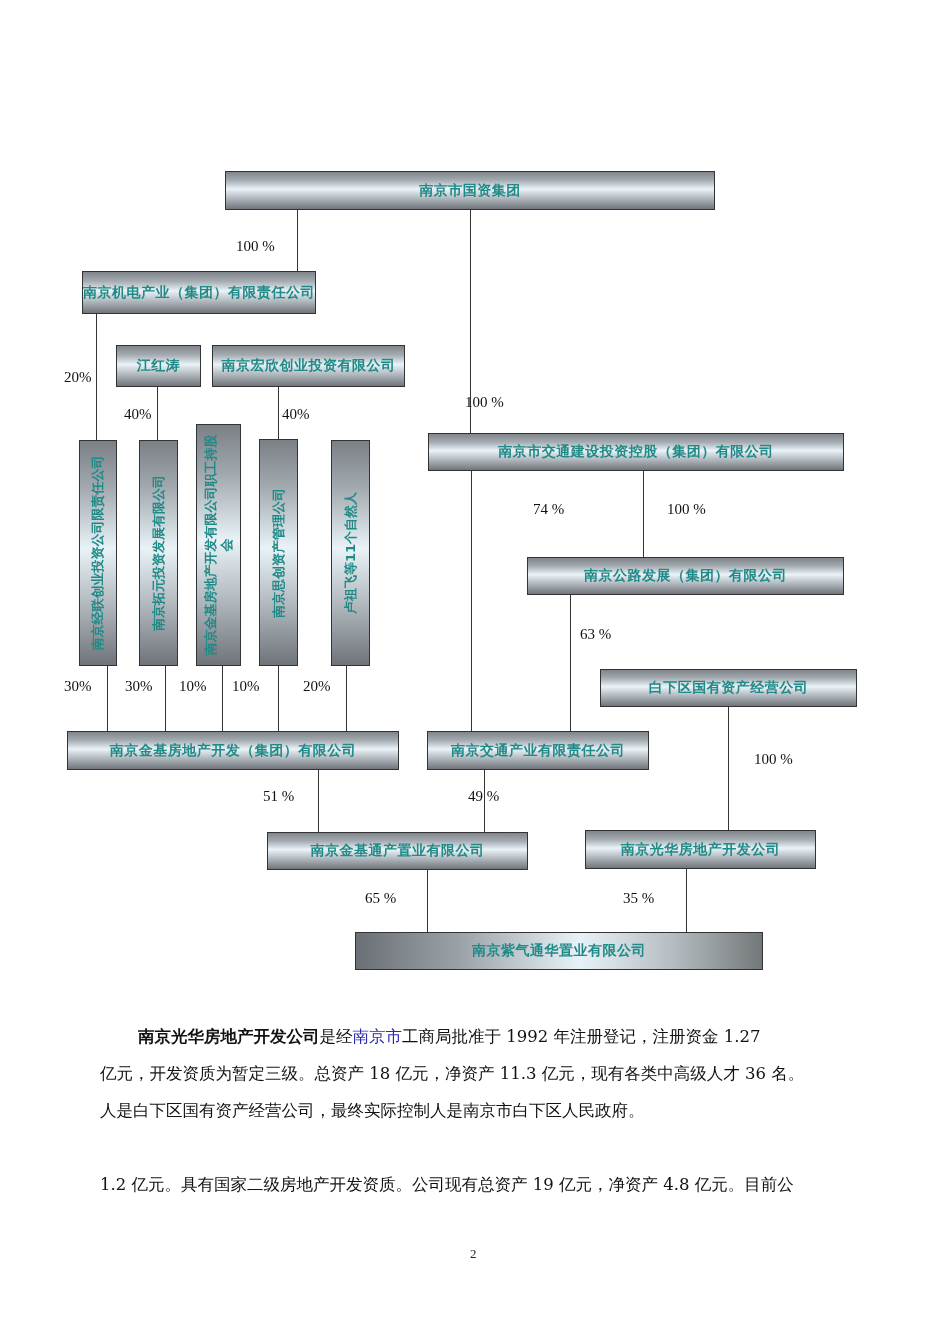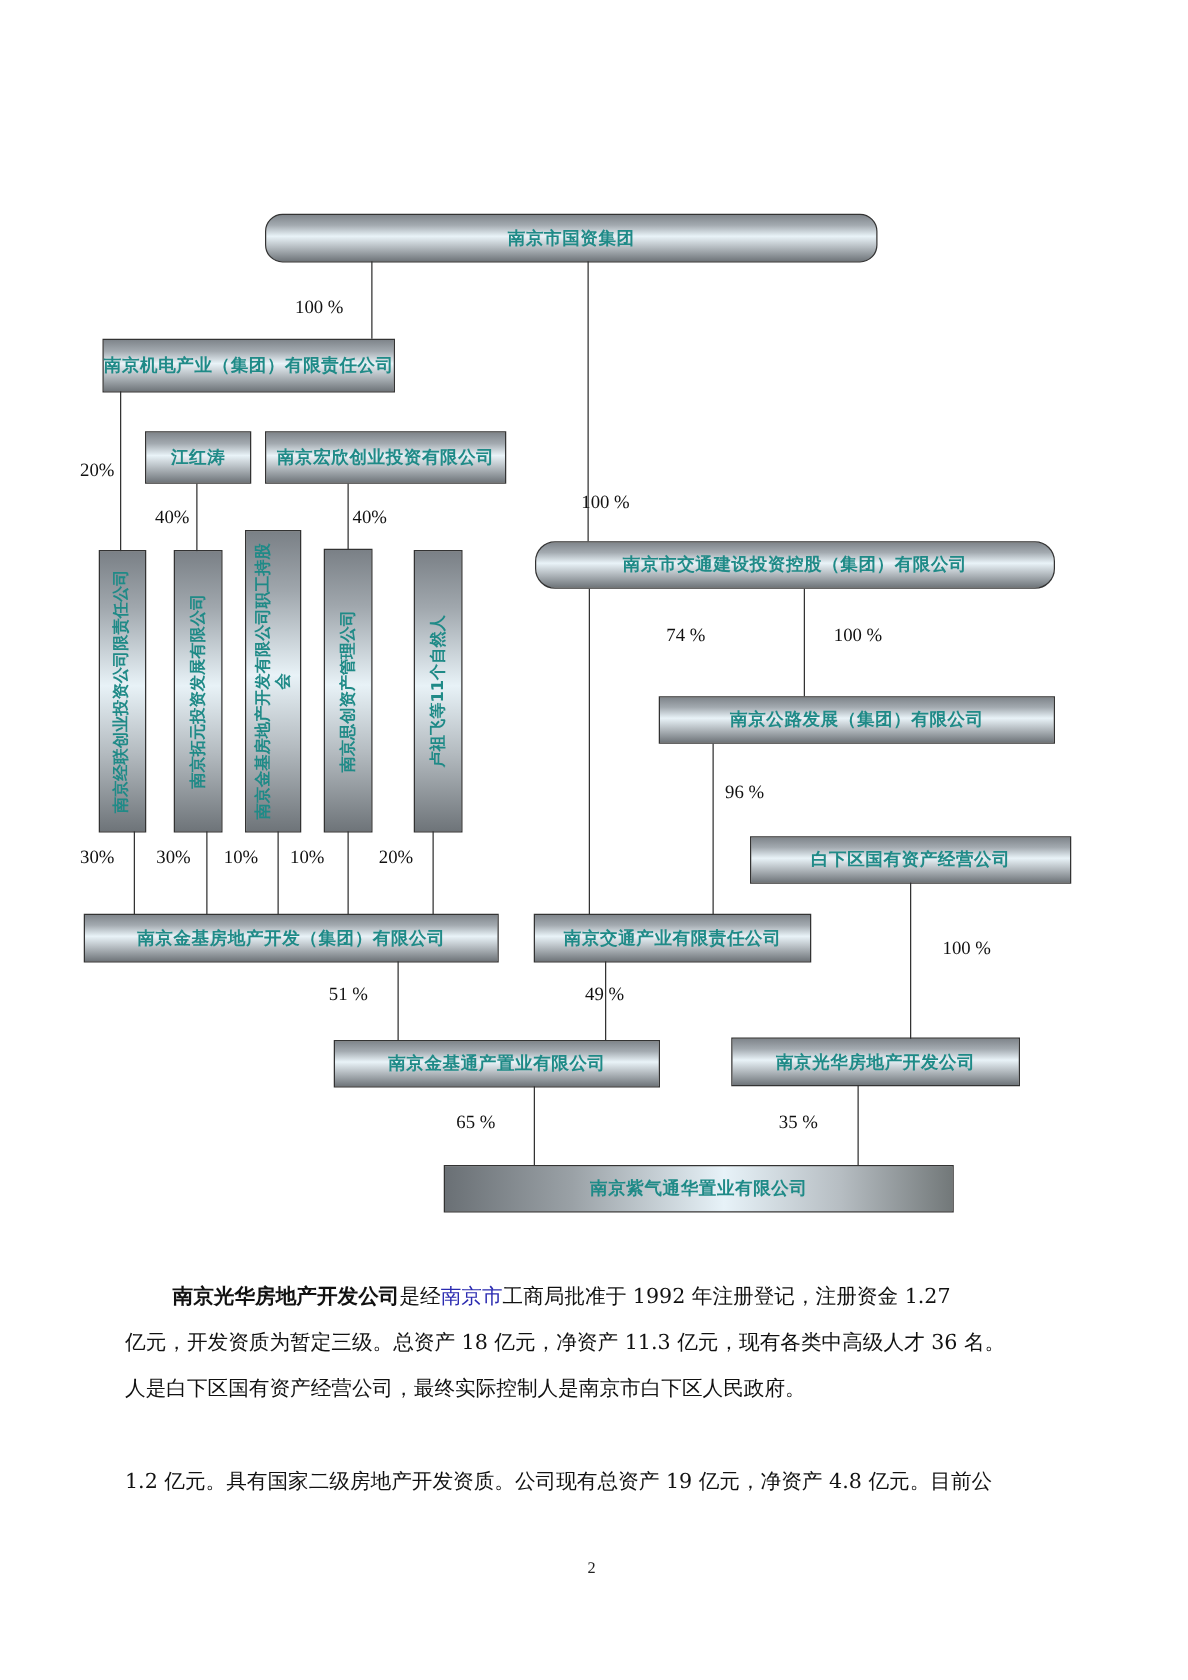--- a/index.html
+++ b/index.html
@@ -56,21 +56,21 @@
     <div class="line v" style="left:222px;top:665px;height:68px;"></div>
     <div class="line v" style="left:278px;top:665px;height:68px;"></div>
     <div class="line v" style="left:346px;top:665px;height:68px;"></div>
 
     <div class="line v" style="left:728px;top:706px;height:126px;"></div>
     <div class="line v" style="left:318px;top:769px;height:63px;"></div>
     <div class="line v" style="left:484px;top:769px;height:63px;"></div>
     <div class="line v" style="left:427px;top:869px;height:63px;"></div>
     <div class="line v" style="left:686px;top:868px;height:64px;"></div>
 
-    <div class="box" style="left:212px;top:171px;width:490px;height:39px;border-radius:14px;">
+    <div class="box" style="left:225px;top:171px;width:490px;height:39px;">
         <span>南京市国资集团</span>
       </div>
 
     <div class="box" style="left:82px;top:271px;width:234px;height:43px;">
         <span>南京机电产业（集团）有限责任公司</span>
       </div>
 
     <div class="box" style="left:116px;top:345px;width:85px;height:42px;">
         <span>江红涛</span>
       </div>
@@ -87,21 +87,21 @@
     <div class="vbox" style="left:196px;top:424px;width:45px;height:242px;">
         <div class="vtext wrap">南京金基房地产开发有限公司职工持股会</div>
       </div>
     <div class="vbox" style="left:259px;top:439px;width:39px;height:227px;">
         <div class="vtext">南京思创资产管理公司</div>
       </div>
     <div class="vbox" style="left:331px;top:440px;width:39px;height:226px;">
         <div class="vtext">卢祖飞等11个自然人</div>
       </div>
 
-    <div class="box" style="left:428px;top:433px;width:416px;height:38px;border-radius:16px;">
+    <div class="box" style="left:428px;top:433px;width:416px;height:38px;">
         <span>南京市交通建设投资控股（集团）有限公司</span>
       </div>
     <div class="box" style="left:527px;top:557px;width:317px;height:38px;">
         <span>南京公路发展（集团）有限公司</span>
       </div>
     <div class="box" style="left:600px;top:669px;width:257px;height:38px;">
         <span>白下区国有资产经营公司</span>
       </div>
 
     <div class="box" style="left:67px;top:731px;width:332px;height:39px;">
@@ -122,21 +122,21 @@
         <span>南京紫气通华置业有限公司</span>
       </div>
 
     <div class="pct" style="left:236px;top:238px;">100 %</div>
     <div class="pct" style="left:64px;top:369px;">20%</div>
     <div class="pct" style="left:124px;top:406px;">40%</div>
     <div class="pct" style="left:282px;top:406px;">40%</div>
     <div class="pct" style="left:465px;top:394px;">100 %</div>
     <div class="pct" style="left:495px;top:501px;margin-left:38px;">74 %</div>
     <div class="pct" style="left:667px;top:501px;">100 %</div>
-    <div class="pct" style="left:580px;top:626px;">96 %</div>
+    <div class="pct" style="left:580px;top:626px;">63 %</div>
 
     <div class="pct" style="left:64px;top:678px;">30%</div>
     <div class="pct" style="left:125px;top:678px;">30%</div>
     <div class="pct" style="left:179px;top:678px;">10%</div>
     <div class="pct" style="left:232px;top:678px;">10%</div>
     <div class="pct" style="left:303px;top:678px;">20%</div>
 
     <div class="pct" style="left:754px;top:751px;">100 %</div>
     <div class="pct" style="left:263px;top:788px;">51 %</div>
     <div class="pct" style="left:468px;top:788px;">49 %</div>

